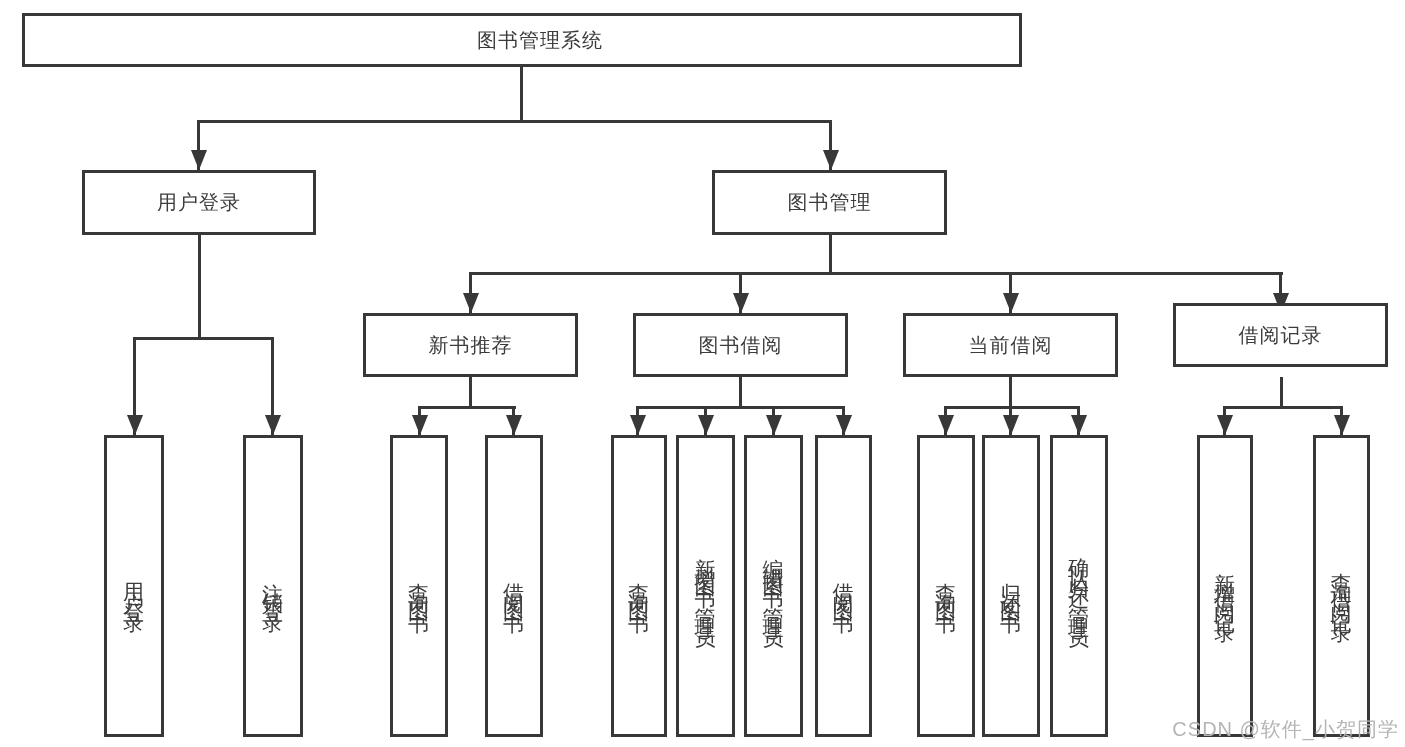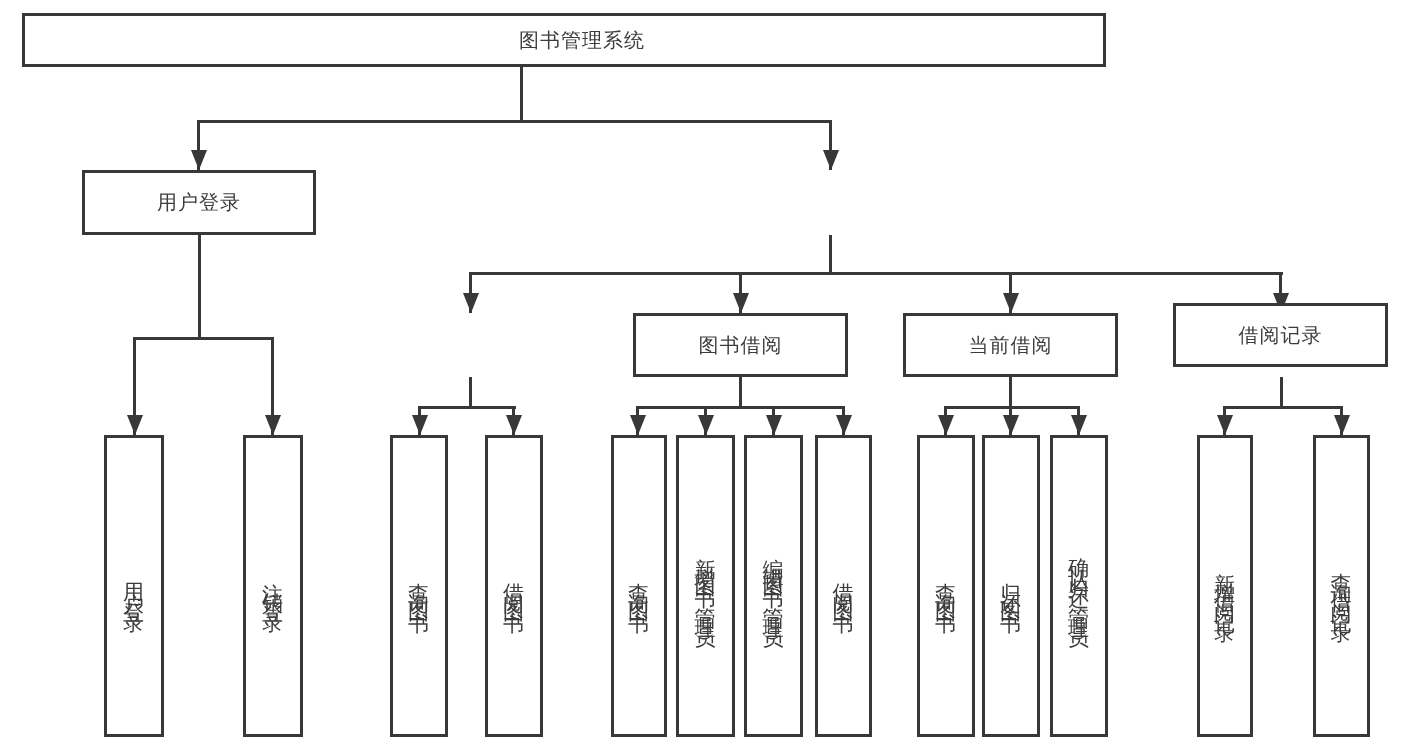--- a/index.html
+++ b/index.html
@@ -70,45 +70,51 @@
     letter-spacing:1px;
     z-index:10;
     white-space:nowrap;
   }
 </style>
 </head>
 <body>
 
 <div id="canvas">
 
-  <div class="box" style="left:22px;top:13px;width:1084px;height:54px;padding-left:36px;">
+  <div class="box" style="left:22px;top:13px;width:1000px;height:54px;padding-left:36px;">
     <span>图书管理系统</span>
   </div>
 
   <div class="vline" style="left:520px;top:67px;height:56px;"></div>
   <div class="hline" style="left:197px;top:120px;width:634px;"></div>
   <div class="arrow" style="left:197px;top:120px;height:50px;"></div>
   <div class="arrow" style="left:829px;top:120px;height:50px;"></div>
 
   <div class="box" style="left:82px;top:170px;width:234px;height:65px;">
     <span>用户登录</span>
+  </div>
+  <div class="box" style="left:712px;top:170px;width:235px;height:65px;">
+    <span>图书管理</span>
   </div>
 
   <div class="vline" style="left:198px;top:235px;height:105px;"></div>
   <div class="hline" style="left:133px;top:337px;width:141px;"></div>
   <div class="arrow" style="left:133px;top:337px;height:98px;"></div>
   <div class="arrow" style="left:271px;top:337px;height:98px;"></div>
 
   <div class="vline" style="left:829px;top:235px;height:40px;"></div>
   <div class="hline" style="left:469px;top:272px;width:814px;"></div>
   <div class="arrow" style="left:469px;top:272px;height:41px;"></div>
   <div class="arrow" style="left:739px;top:272px;height:41px;"></div>
   <div class="arrow" style="left:1009px;top:272px;height:41px;"></div>
   <div class="arrow" style="left:1279px;top:272px;height:41px;"></div>
 
+  <div class="box" style="left:363px;top:313px;width:215px;height:64px;">
+    <span>新书推荐</span>
+  </div>
   <div class="box" style="left:903px;top:313px;width:215px;height:64px;">
     <span>当前借阅</span>
   </div>
   <div class="box" style="left:633px;top:313px;width:215px;height:64px;">
     <span>图书借阅</span>
   </div>
   <div class="box" style="left:1173px;top:303px;width:215px;height:64px;">
     <span>借阅记录</span>
   </div>
 
@@ -172,14 +178,15 @@
     <span class="vtext">确认归还（管理员）</span>
   </div>
 
   <div class="leaf" style="left:1197px;width:56px;">
     <span class="vtext">新增借阅记录</span>
   </div>
   <div class="leaf" style="left:1313px;width:57px;">
     <span class="vtext">查询借阅记录</span>
   </div>
 
+  <div class="watermark">CSDN @软件_小贺同学</div>
 
 </div>
 
 </body></html>

